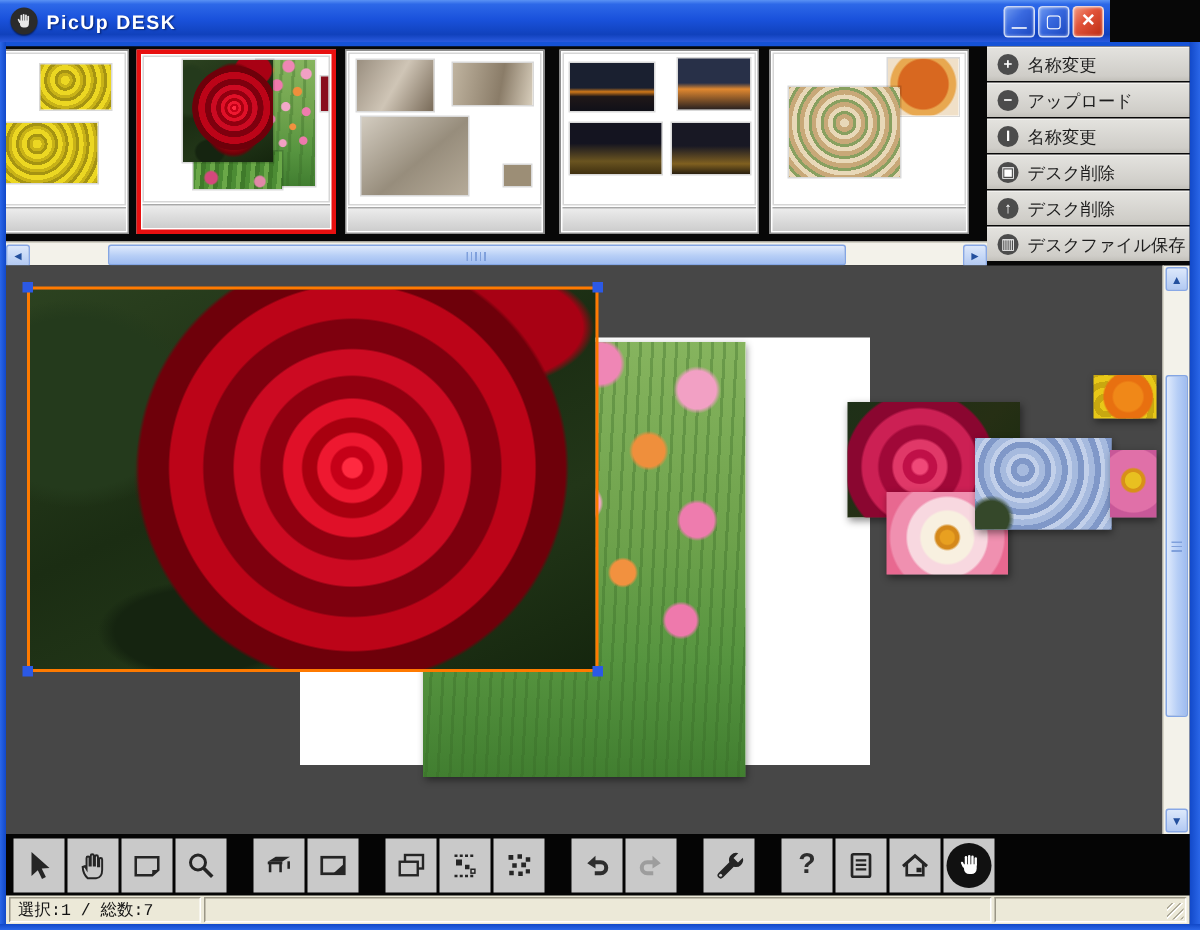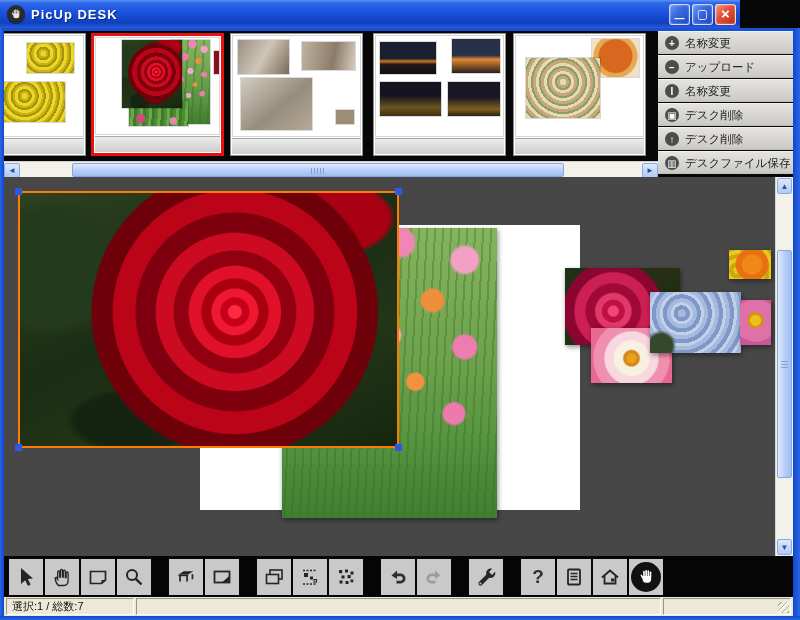--- a/index.html
+++ b/index.html
@@ -121,21 +121,21 @@
   .toolbar{position:absolute;left:4px;top:556px;width:789px;height:41px;background:#050505;display:flex;align-items:center;padding-left:5px;box-sizing:border-box;}
   .tool-btn{width:34px;height:36px;background:#c9c9c9;display:flex;align-items:center;justify-content:center;margin-right:2px;cursor:pointer;flex:0 0 34px;}
   .tb-gap{width:16px;flex:0 0 16px;}
   .tool-btn svg{display:block;}
   .tool-btn .qmark{font-size:19px;font-weight:bold;color:#2e2e2e;}
   .hand-disc{width:30px;height:30px;border-radius:50%;background:#111;display:flex;align-items:center;justify-content:center;}
 
   
   .statusbar{position:absolute;left:4px;top:597px;width:789px;height:19px;background:#ece9d8;display:flex;gap:2px;padding:1px 2px;box-sizing:border-box;align-items:stretch;}
   .status-panel{border:1px solid;border-color:#9a9686 #ffffff #ffffff #9a9686;background:#ece9d8;
-    font-size:11px;color:#111;display:flex;align-items:center;padding:4px 5px;box-sizing:border-box;white-space:nowrap;}
+    font-size:11px;color:#111;display:flex;align-items:center;padding:4px 5px;box-sizing:border-box;white-space:nowrap;font-family:Liberation Mono, monospace;}
   .status-panel.p1{width:128px;}
   .status-panel.p2{flex:1;}
   .status-panel.p3{width:128px;position:relative;}
   .grip{position:absolute;right:1px;bottom:1px;width:11px;height:11px;
     background:repeating-linear-gradient(135deg,rgba(0,0,0,0) 0 2px,#b0ac9a 2px 3px,#fff 3px 4px);}
 </style>
 </head>
 <body>
 
 <div class="window">

